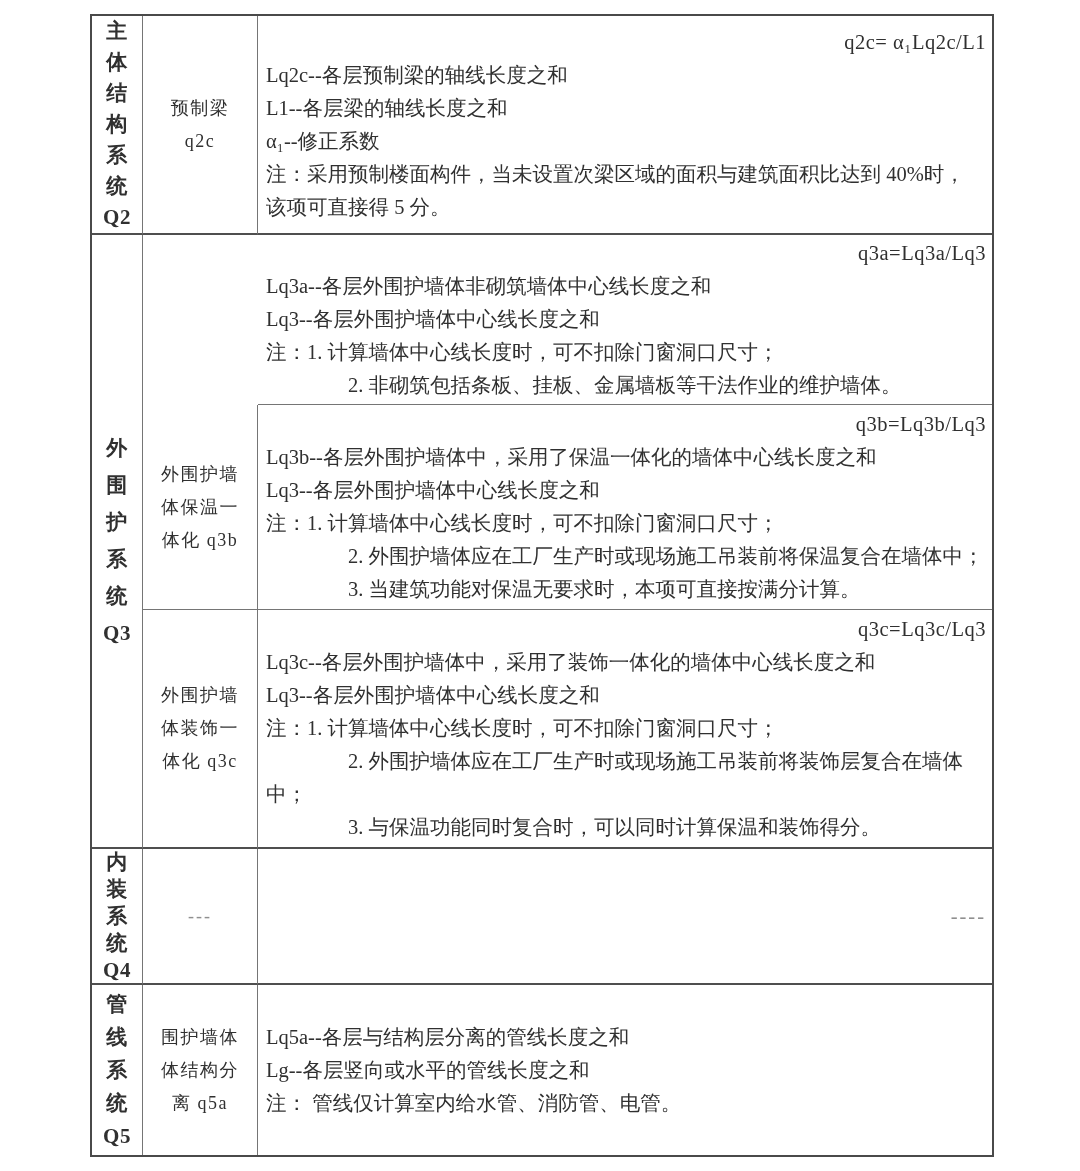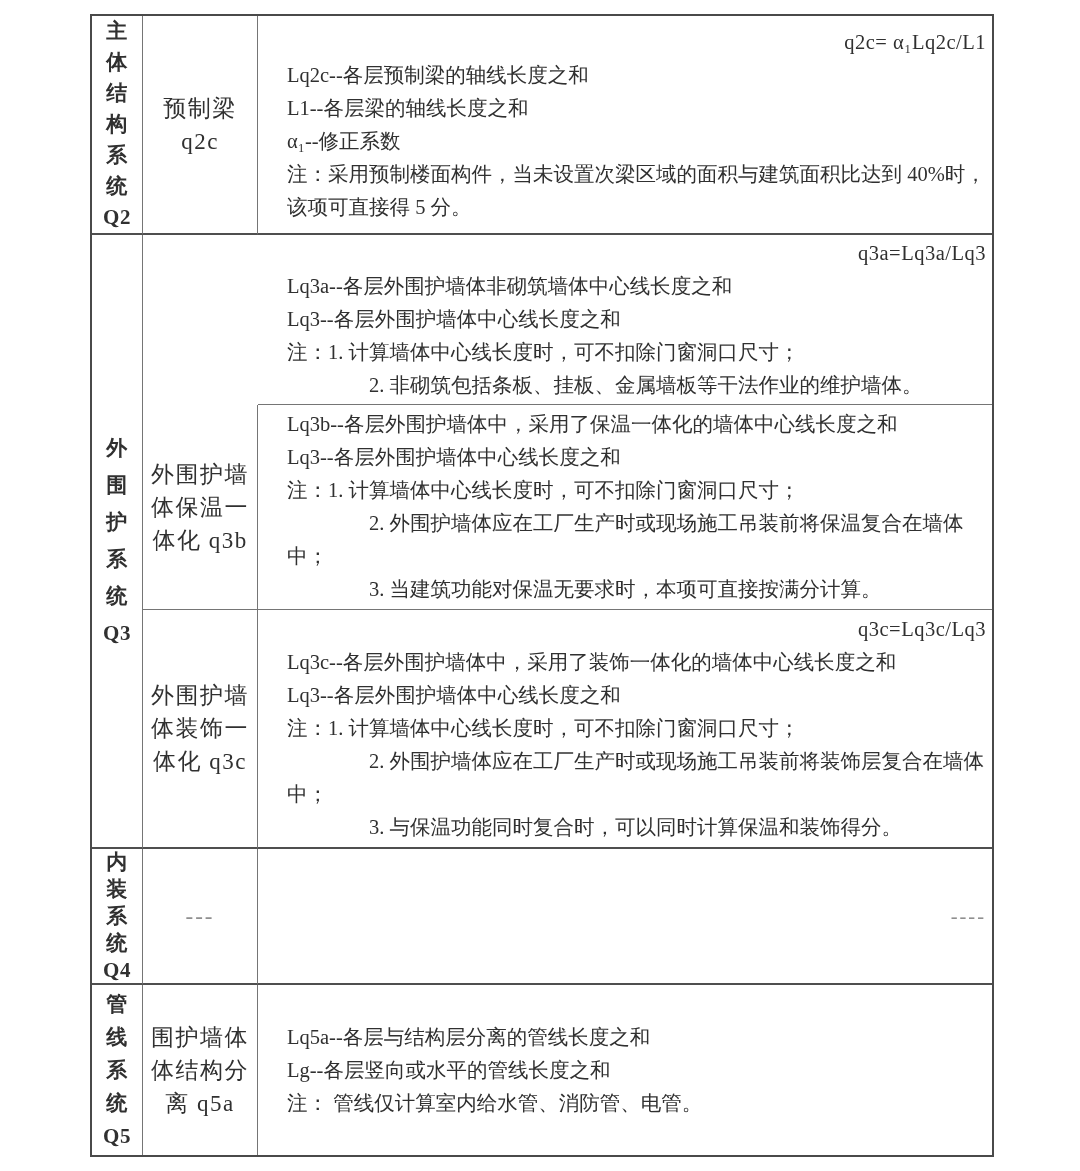--- a/index.html
+++ b/index.html
@@ -43,36 +43,35 @@
     font-size: 21px;
     letter-spacing: 0.5px;
   }
   .lh-q2 { line-height: 31px; }
   .lh-q3 { line-height: 37px; }
   .lh-q4 { line-height: 27px; }
   .lh-q5 { line-height: 33px; }
   .item-text {
     white-space: pre-line;
     text-align: center;
-    font-size: 23px;
+    font-size: 18px;
     line-height: 33px;
     letter-spacing: 1.5px;
   }
   .formula {
     text-align: right;
     font-size: 20.5px;
     line-height: 33px;
     letter-spacing: 0.5px;
   }
   .notes {
     white-space: pre-line;
     text-align: left;
     font-size: 20.5px;
     line-height: 33px;
-    margin-left: 21px;
   }
   .muted { color: #8f8f8f; letter-spacing: 2px; }
 </style>
 </head>
 <body>
 
 <div class="page">
   <div class="table">
 
     <div class="c col1 r1 bend">
@@ -127,20 +126,21 @@
 注：1. 计算墙体中心线长度时，可不扣除门窗洞口尺寸；
 　　　　2. 非砌筑包括条板、挂板、金属墙板等干法作业的维护墙体。</div>
     </div>
 
     <div class="c col2 r3">
       <div class="item-text">外围护墙
 体保温一
 体化 q3b</div>
     </div>
     <div class="c col3 r3">
+      <div class="formula">q3b=Lq3b/Lq3</div>
       <div class="notes">Lq3b--各层外围护墙体中，采用了保温一体化的墙体中心线长度之和
 Lq3--各层外围护墙体中心线长度之和
 注：1. 计算墙体中心线长度时，可不扣除门窗洞口尺寸；
 　　　　2. 外围护墙体应在工厂生产时或现场施工吊装前将保温复合在墙体中；
 　　　　3. 当建筑功能对保温无要求时，本项可直接按满分计算。</div>
     </div>
 
     <div class="c col2 r4 bend">
       <div class="item-text">外围护墙
 体装饰一

